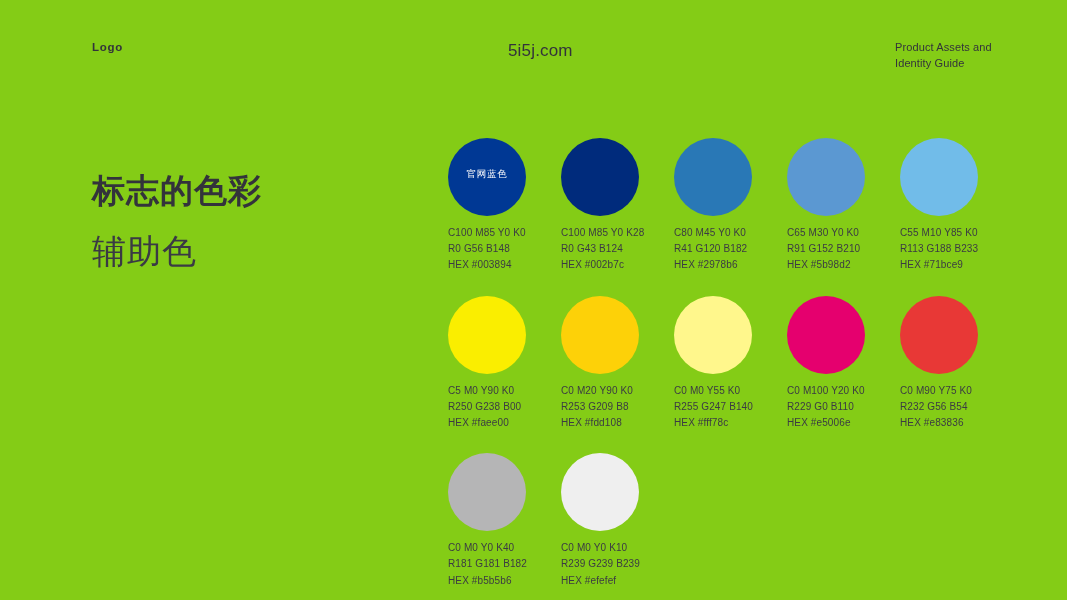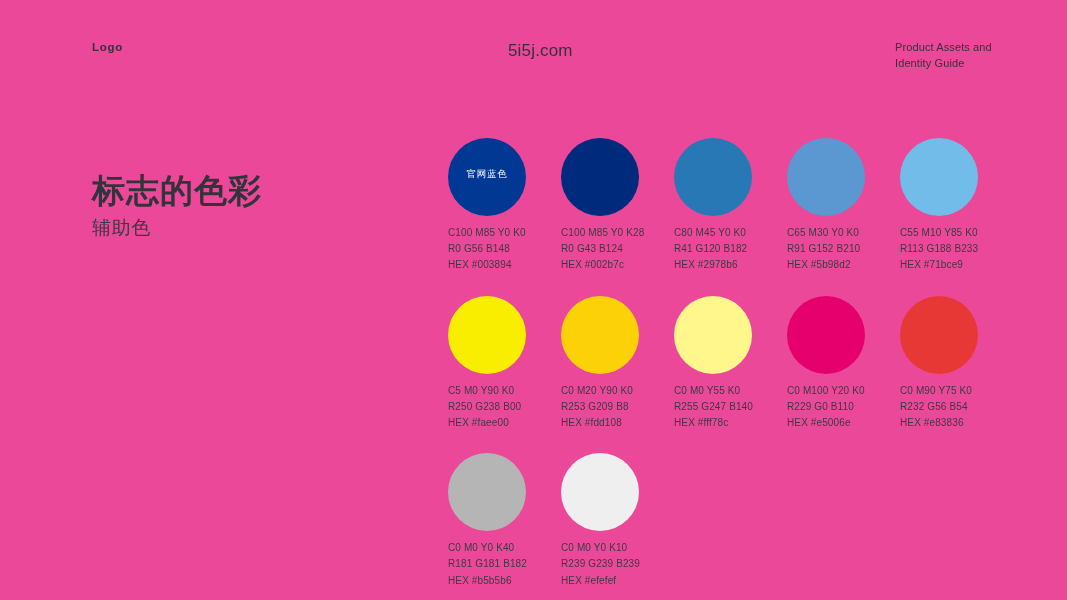--- a/index.html
+++ b/index.html
@@ -11,21 +11,21 @@
     background: #ffffff;
     font-family: "Liberation Sans", "DejaVu Sans", sans-serif;
     color: #2f2f38;
     overflow: hidden;
   }
 
   .page {
     position: relative;
     width: 1067px;
     height: 600px;
-    background: #ec4899;
+    background: #84cc16;
   }
 
   
   .header {
     position: absolute;
     top: 38px;
     left: 0;
     width: 1067px;
     height: 40px;
   }
@@ -75,22 +75,22 @@
     display: block;
     font-size: 33px;
     font-weight: bold;
     letter-spacing: 0.03em;
     line-height: 1.18;
     color: #33333b;
   }
 
   .title-sub {
     display: block;
-    margin-top: 6px;
-    font-size: 19px;
+    margin-top: 20px;
+    font-size: 34px;
     font-weight: 300;
     letter-spacing: 0.03em;
     line-height: 1.2;
     color: #3a3a44;
   }
 
   
   .swatch-grid {
     position: absolute;
     left: 448px;

